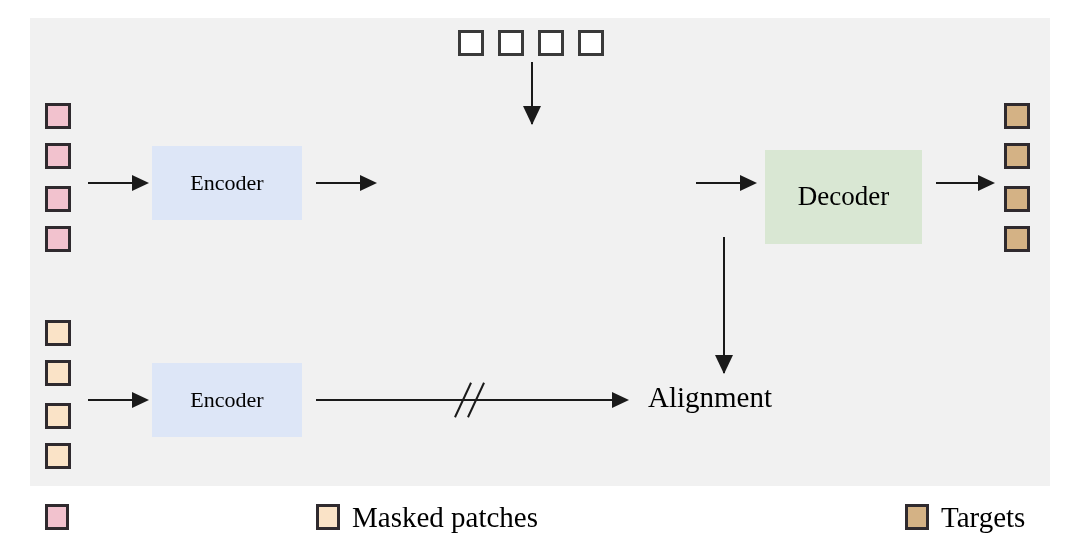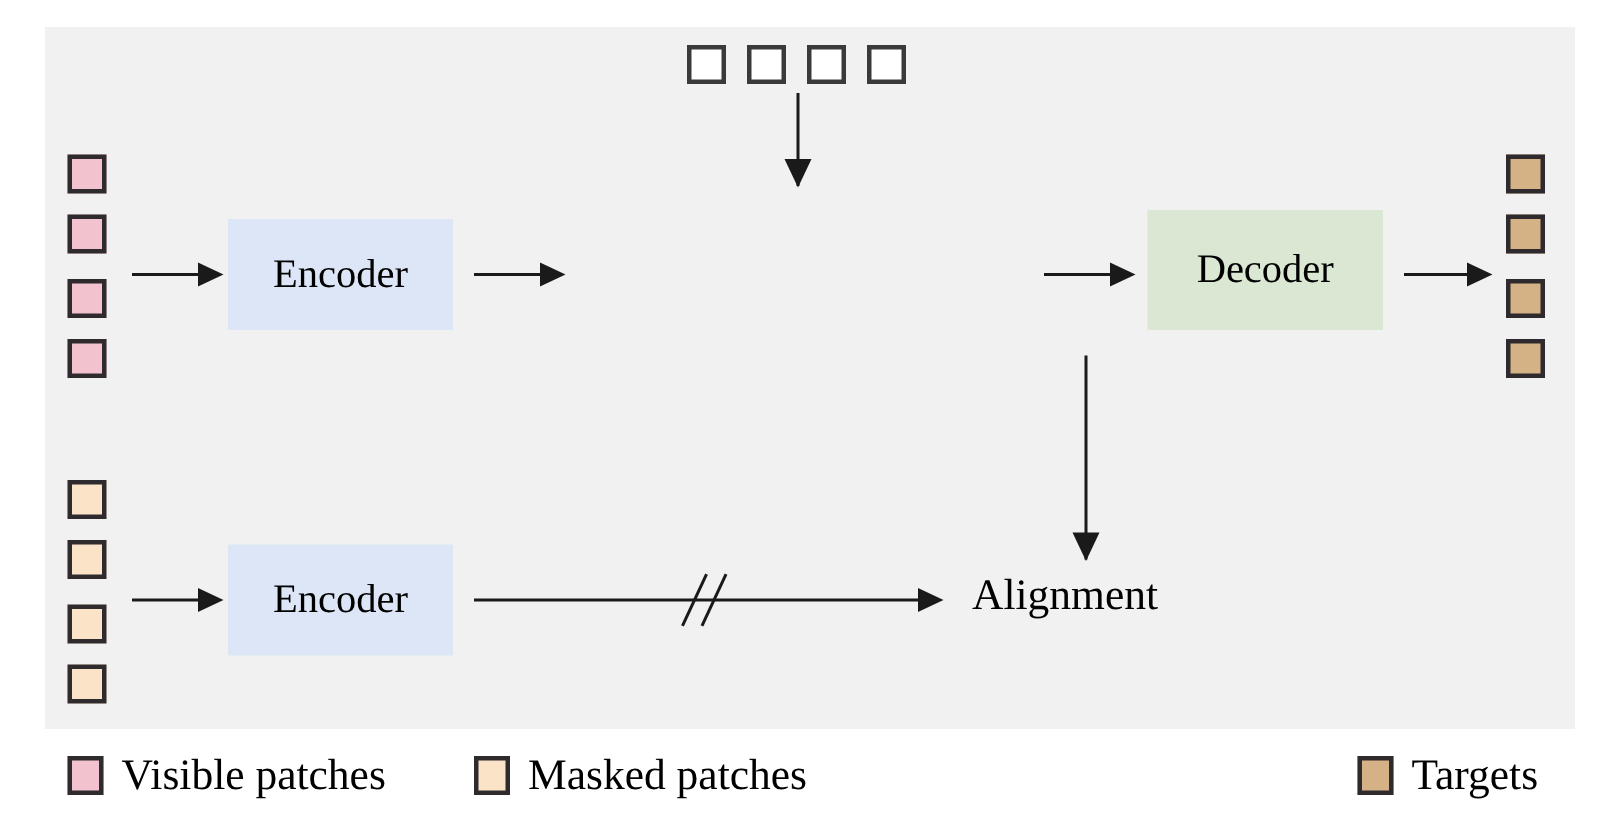--- a/index.html
+++ b/index.html
@@ -56,21 +56,21 @@
     box-sizing: border-box;
     display: flex;
     align-items: center;
     justify-content: center;
     text-align: center;
     color: #000000;
     line-height: 1.18;
   }
   .box-encoder {
     background: #dde6f7;
-    font-size: 27px;
+    font-size: 22px;
   }
   .box-regressor {
     background: #ded4e8;
     font-size: 27px;
   }
   .box-decoder {
     background: #d9e7d3;
     font-size: 27px;
   }
 
@@ -211,21 +211,21 @@
     <div class="arrow-line-h" style="width:48px;"></div>
     <div class="arrow-head-h"></div>
   </div>
 
 
   <div class="arrow-h" style="left:696px; top:172px; width:60px; height:22px;">
     <div class="arrow-line-h" style="width:48px;"></div>
     <div class="arrow-head-h"></div>
   </div>
 
-  <div class="box box-decoder" style="left:765px; top:140px; width:157px; height:80px;">
+  <div class="box box-decoder" style="left:765px; top:150px; width:157px; height:94px;">
     <span>Decoder</span>
   </div>
 
   <div class="arrow-h" style="left:936px; top:172px; width:58px; height:22px;">
     <div class="arrow-line-h" style="width:46px;"></div>
     <div class="arrow-head-h"></div>
   </div>
 
   <div class="patch-col">
     <div class="patch target" style="left:1004px; top:103px;"></div>
@@ -263,21 +263,20 @@
     <span class="s1"></span>
     <span class="s2"></span>
   </div>
 
   <div class="label-text" style="left:648px; top:381px;">Alignment</div>
 
   <div class="legend">
 
     <div class="legend-item" style="left:45px;">
       <span class="legend-swatch visible"></span>
-      <span class="legend-label">Visible patches</span>
     </div>
 
     <div class="legend-item" style="left:316px;">
       <span class="legend-swatch masked"></span>
       <span class="legend-label">Masked patches</span>
     </div>
 
 
     <div class="legend-item" style="left:877px;margin-left:28px;">
       <span class="legend-swatch targets"></span>

